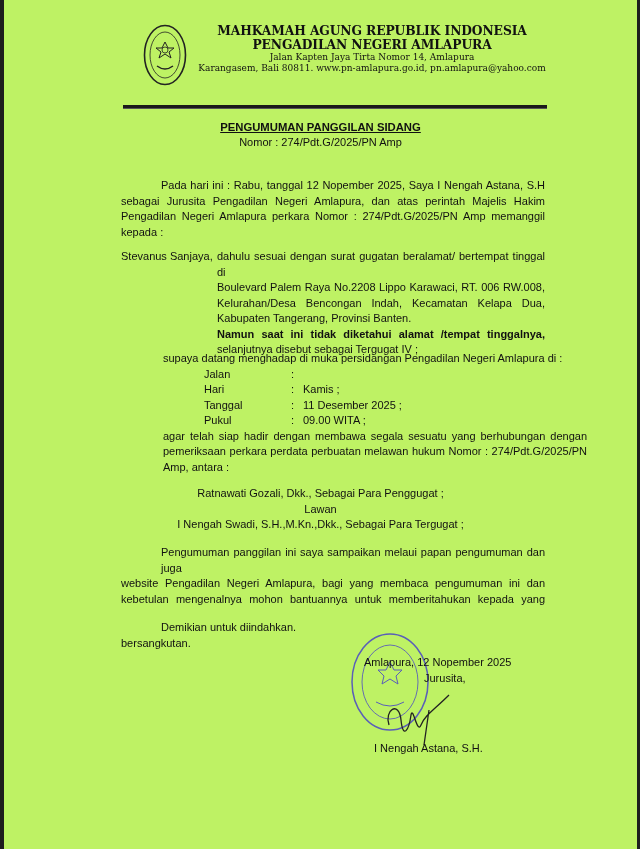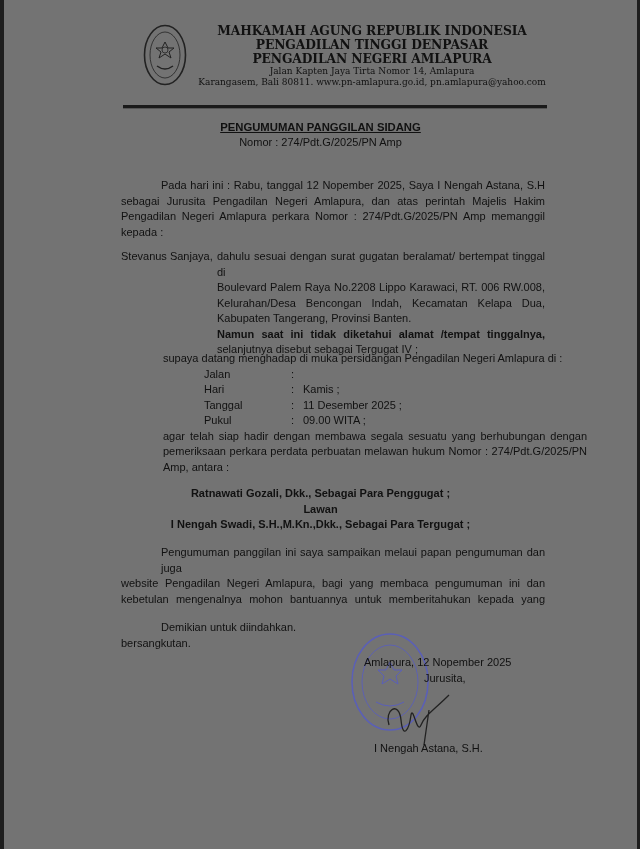--- a/index.html
+++ b/index.html
@@ -1,17 +1,17 @@
 <!DOCTYPE html>
 <html><head>
 <meta charset="utf-8">
 <style>
   html, body { margin:0; padding:0; }
   body { width:640px; height:849px; background:#1e1e1e; position:relative; overflow:hidden; }
-  .page { position:absolute; left:4px; top:0; width:633px; height:849px; background:#737373; }
+  .page { position:absolute; left:4px; top:0; width:633px; height:849px; background:#bef264; }
   .kop { position:absolute; left:0; top:0; width:633px; }
   .logo { position:absolute; left:139px; top:24px; width:44px; height:62px; }
   .kop-lines { position:absolute; left:180px; top:24px; width:376px; text-align:center; font-family:"DejaVu Serif", serif; color:#111; }
   .kop-l1 { font-weight:bold; font-size:12.3px; line-height:14px; letter-spacing:-0.1px; }
   .kop-sm { font-size:9px; line-height:11px; }
   .rule { position:absolute; left:119px; top:105px; width:424px; height:3px; background:#1a1a1a; border-bottom:1px solid #555; }
   .body-text { font-family:"Liberation Sans", sans-serif; color:#111; font-size:11px; line-height:15.5px; }
   .title { position:absolute; left:0; width:633px; top:120px; text-align:center; }
   .title .t1 { text-decoration:underline; font-weight:bold; font-size:11.3px; line-height:15px; }
   .title .t2 { font-size:11px; line-height:15px; }
@@ -20,41 +20,40 @@
   .p1 { top:178px; }
   .addr { position:absolute; left:117px; top:249px; width:424px; }
   .addr .name { position:absolute; left:0; top:0; }
   .addr .col { position:absolute; left:96px; width:328px; text-align:justify; }
   .b { font-weight:bold; }
   .sched { position:absolute; left:117px; top:351px; width:424px;margin-left:42px; }
   .row { position:relative; height:15.5px; }
   .row .k { position:absolute; left:41px; }
   .row .c { position:absolute; left:128px; }
   .row .v { position:absolute; left:140px; }
-  .center-block { position:absolute; left:0; width:633px; text-align:center;font-weight:bold; }
+  .center-block { position:absolute; left:0; width:633px; text-align:center; }
   .sign { position:absolute; left:360px; top:655px; width:170px; }
   .stamp { position:absolute; left:346px; top:632px; width:80px; height:100px; }
   .signature { position:absolute; left:375px; top:690px; width:80px; height:60px; }
 </style>
 </head>
 <body>
 
 <div class="page">
 
   <div class="kop">
     <svg class="logo" viewBox="0 0 44 62">
       <ellipse cx="22" cy="31" rx="20.5" ry="29.5" fill="none" stroke="#222" stroke-width="1.6"></ellipse>
       <ellipse cx="22" cy="31" rx="15" ry="23" fill="none" stroke="#222" stroke-width="0.8"></ellipse>
       <polygon points="22,18 25,24 31,24 26,28 28,34 22,30 16,34 18,28 13,24 19,24" fill="none" stroke="#222" stroke-width="1"></polygon>
       <circle cx="22" cy="26" r="3" fill="none" stroke="#222" stroke-width="0.8"></circle>
       <path d="M14 42 Q22 48 30 42" fill="none" stroke="#222" stroke-width="1.4"></path>
     </svg>
     <div class="kop-lines">
       <div class="kop-l1">MAHKAMAH AGUNG REPUBLIK INDONESIA</div>
-      <div class="kop-l1">PENGADILAN TINGGI DENPASAR</div>
       <div class="kop-l1">PENGADILAN NEGERI AMLAPURA</div>
       <div class="kop-sm">Jalan Kapten Jaya Tirta Nomor 14, Amlapura</div>
       <div class="kop-sm">Karangasem, Bali 80811. www.pn-amlapura.go.id, pn.amlapura@yahoo.com</div>
     </div>
     <div class="rule"></div>
   </div>
 
   <div class="title body-text">
     <div class="t1">PENGUMUMAN PANGGILAN SIDANG</div>
     <div class="t2">Nomor : 274/Pdt.G/2025/PN Amp</div>

